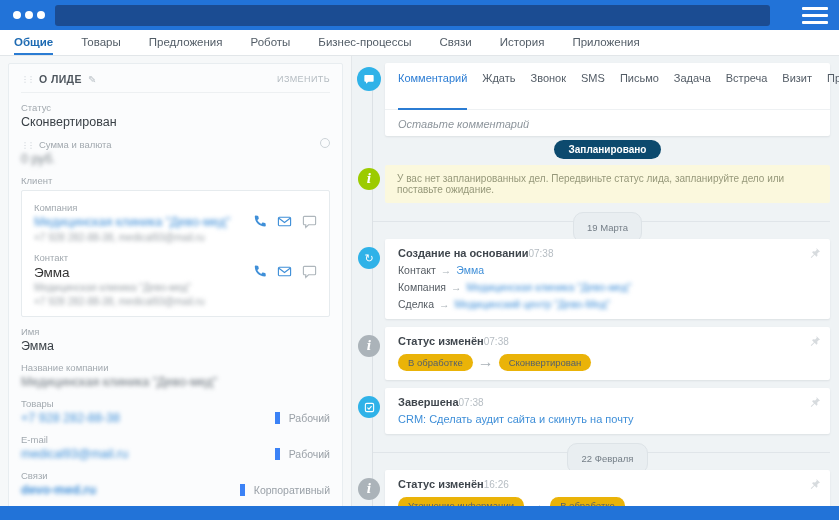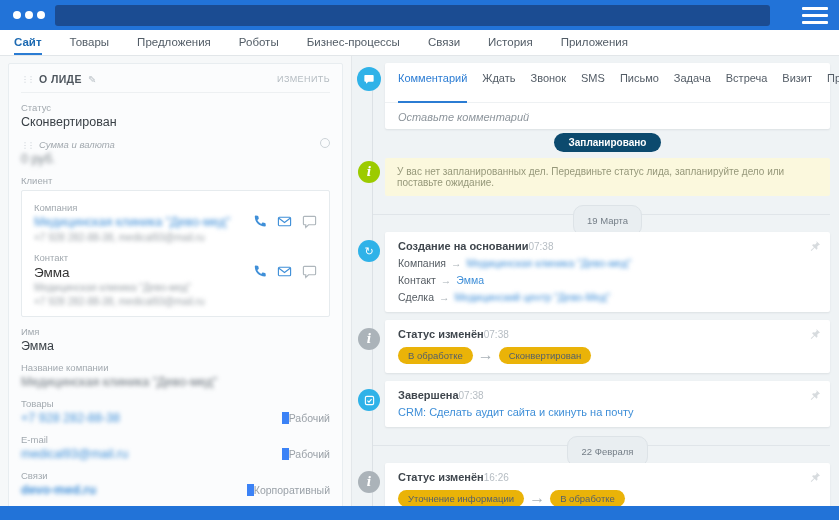--- a/index.html
+++ b/index.html
@@ -28,42 +28,42 @@
   
   .section { background:#fbfcfd; border:1px solid #e8edf0; border-radius:2px; padding:9px 12px 11px; margin-bottom:7px; }
   .sec-head { display:flex; align-items:center; border-bottom:1px solid #edf0f2; padding-bottom:7px; }
   .handle { color:#c7cdd2; font-size:8px; letter-spacing:-2px; margin-right:6px; cursor:grab; }
   .sec-title { font-size:10.5px; font-weight:bold; color:#4e565e; letter-spacing:.4px; }
   .pencil { color:#b9c0c6; font-size:10px; margin-left:6px; cursor:pointer; }
   .edit-link { margin-left:auto; font-size:9px; color:#b5bcc2; letter-spacing:.4px; cursor:pointer; }
   .f-label { font-size:9.5px; color:#a2a9af; margin-top:9px; }
   .f-value { font-size:12.5px; color:#383f45; margin-top:2px; }
   .f-row { display:flex; align-items:baseline; }
-  .f-type { margin-left:auto; font-size:10.5px; color:#9aa1a8; border-left:7px solid #3b82f6; padding-left:0; }
+  .f-type { margin-left:auto; font-size:10.5px; color:#9aa1a8; border-left:5px solid #3b82f6; padding-left:9px; }
   .gear-dot { margin-left:auto; width:10px; height:10px; border:1px solid #ccd3d8; border-radius:50%; cursor:pointer; }
   .blur { filter:blur(2.2px); }
   .link-blue { color:#3f8fd8; text-decoration:none; cursor:pointer; }
   .client-card { background:#fff; border:1px solid #e6ebee; border-radius:2px; padding:9px 12px; margin-top:4px; }
   .cc-block { position:relative; padding-right:78px; }
   .cc-name { font-size:12.5px; margin-top:2px; }
   .cc-sub { font-size:10px; color:#9aa1a7; margin-top:3px; }
   .cc-icons { position:absolute; right:0; top:12px; display:flex; gap:10px; }
   .cc-icons .ic { width:15px; height:15px; cursor:pointer; }
 
   
   .t-icon { position:absolute; left:-27px; width:22px; height:22px; border-radius:50%; display:flex; align-items:center; justify-content:center; color:#fff; font-size:11px; }
   .ti-blue { background:#2fb2e8; }
   .ti-gray { background:#abb3b9; }
   .ti-green { background:#9ccb00; }
   .i-glyph { font-family:"DejaVu Serif", serif; font-style:italic; font-weight:bold; font-size:12px; }
   .card { position:relative; background:#fff; border-radius:2px; box-shadow:0 1px 2px rgba(83,92,105,.12); margin-bottom:8px; }
   .composer { margin-bottom:4px; }
   .composer .t-icon { top:4px; width:24px; height:24px; left:-28px; }
   .ctabs { display:flex; gap:15px; padding:9px 13px 0; border-bottom:1px solid #eef1f3; }
-  .ctab { font-size:11px; color:#535c66; padding-bottom:17px; border-bottom:2px solid transparent; cursor:pointer; margin-bottom:-1px; }
+  .ctab { font-size:11px; color:#535c66; padding-bottom:24px; border-bottom:2px solid transparent; cursor:pointer; margin-bottom:-1px; }
   .ctab.active { color:#2b7cd3; border-bottom-color:#2b7cd3; }
   .comment-input { width:100%; border:none; outline:none; font-size:11px; padding:8px 13px 6px; color:#333; font-family:"Liberation Sans", sans-serif; background:transparent;font-style:italic; }
   .comment-input::placeholder { color:#8d959c; }
   .planned { display:block; margin:2px auto 6px; width:fit-content; background:#0c4a6e; color:#fff; font-size:10px; font-weight:bold; padding:4px 15px; border-radius:11px; }
   .notice { position:relative; background:#fbf8dd; border-radius:2px; padding:8px 12px; font-size:10px; color:#96987a; margin-bottom:4px; }
   .notice .t-icon { top:3px; }
   .date-row { position:relative; text-align:center; margin:9px 0; height:18px; }
   .date-row::before { content:""; position:absolute; left:-12px; right:0; top:9px; border-top:1px solid #e0e5e9; }
   .date-pill { position:relative; display:inline-block; background:#e9eef1; border:1px solid #dde3e7; border-radius:10px; padding:9px 13px; font-size:9.5px; color:#747e87; }
   .t-item { padding:8px 26px 9px 13px; }
@@ -93,21 +93,21 @@
       </div>
     <div class="addressbar"></div>
     <div class="menu-btn">
         <i></i>
         <i></i>
         <i></i>
       </div>
   </div>
 
   <div class="nav">
-    <div class="tab active">Сайт</div>
+    <div class="tab active">Общие</div>
     <div class="tab">Товары</div>
     <div class="tab">Предложения</div>
     <div class="tab">Роботы</div>
     <div class="tab">Бизнес-процессы</div>
     <div class="tab">Связи</div>
     <div class="tab">История</div>
     <div class="tab">Приложения</div>
   </div>
 
   <div class="main">
@@ -117,21 +117,21 @@
         <div class="sec-head">
           <span class="handle">⋮⋮</span>
           <span class="sec-title">О ЛИДЕ</span>
           <span class="pencil">✎</span>
           <span class="edit-link">ИЗМЕНИТЬ</span>
         </div>
         <div class="f-label">Статус</div>
         <div class="f-value">Сконвертирован</div>
         <div class="f-row" style="margin-top:9px;">
           <span class="handle">⋮⋮</span>
-          <span class="f-label" style="margin-top:0;font-style:italic;">Сумма и валюта</span>
+          <span class="f-label" style="margin-top:0;">Сумма и валюта</span>
           <span class="gear-dot"></span>
         </div>
         <div class="f-value blur" style="color:#7b838a;">0 руб.</div>
 
         <div class="f-label">Клиент</div>
         <div class="client-card">
           <div class="cc-block">
             <div class="f-label" style="margin-top:2px;">Компания</div>
             <div class="cc-name"><a class="link-blue blur">Медицинская клиника "Дево-мед"</a></div>
             <div class="cc-sub blur">+7 928 282-88-38, medical93@mail.ru</div>
@@ -230,22 +230,22 @@
       <div class="date-row">
         <span class="date-pill">19 Марта</span>
       </div>
 
       <div class="card t-item">
         <span class="t-icon ti-blue">↻</span>
         <svg class="pin" width="12" height="12" viewBox="0 0 16 16" fill="#c2c8cd">
             <path d="M9.8 1.2l5 5-1.6.4-2.2 2.2.3 2.8-1.3 1.3-2.5-2.5-4.2 4.3-1-1 4.3-4.2L4.1 7l1.3-1.3 2.8.3 2.2-2.2z"></path>
           </svg>
         <div class="t-head"><span>Создание на основании</span><span class="t-time">07:38</span></div>
+        <div class="t-line"><span>Контакт</span><span class="arr">→</span><a class="link-blue">Эмма</a></div>
         <div class="t-line"><span>Компания</span><span class="arr">→</span><a class="link-blue blur">Медицинская клиника "Дево-мед"</a></div>
-        <div class="t-line"><span>Контакт</span><span class="arr">→</span><a class="link-blue">Эмма</a></div>
         <div class="t-line"><span>Сделка</span><span class="arr">→</span><a class="link-blue blur">Медицинский центр "Дево-Мед"</a></div>
       </div>
 
       <div class="card t-item">
         <span class="t-icon ti-gray">
             <span class="i-glyph">i</span>
           </span>
         <svg class="pin" width="12" height="12" viewBox="0 0 16 16" fill="#c2c8cd">
             <path d="M9.8 1.2l5 5-1.6.4-2.2 2.2.3 2.8-1.3 1.3-2.5-2.5-4.2 4.3-1-1 4.3-4.2L4.1 7l1.3-1.3 2.8.3 2.2-2.2z"></path>
           </svg>

